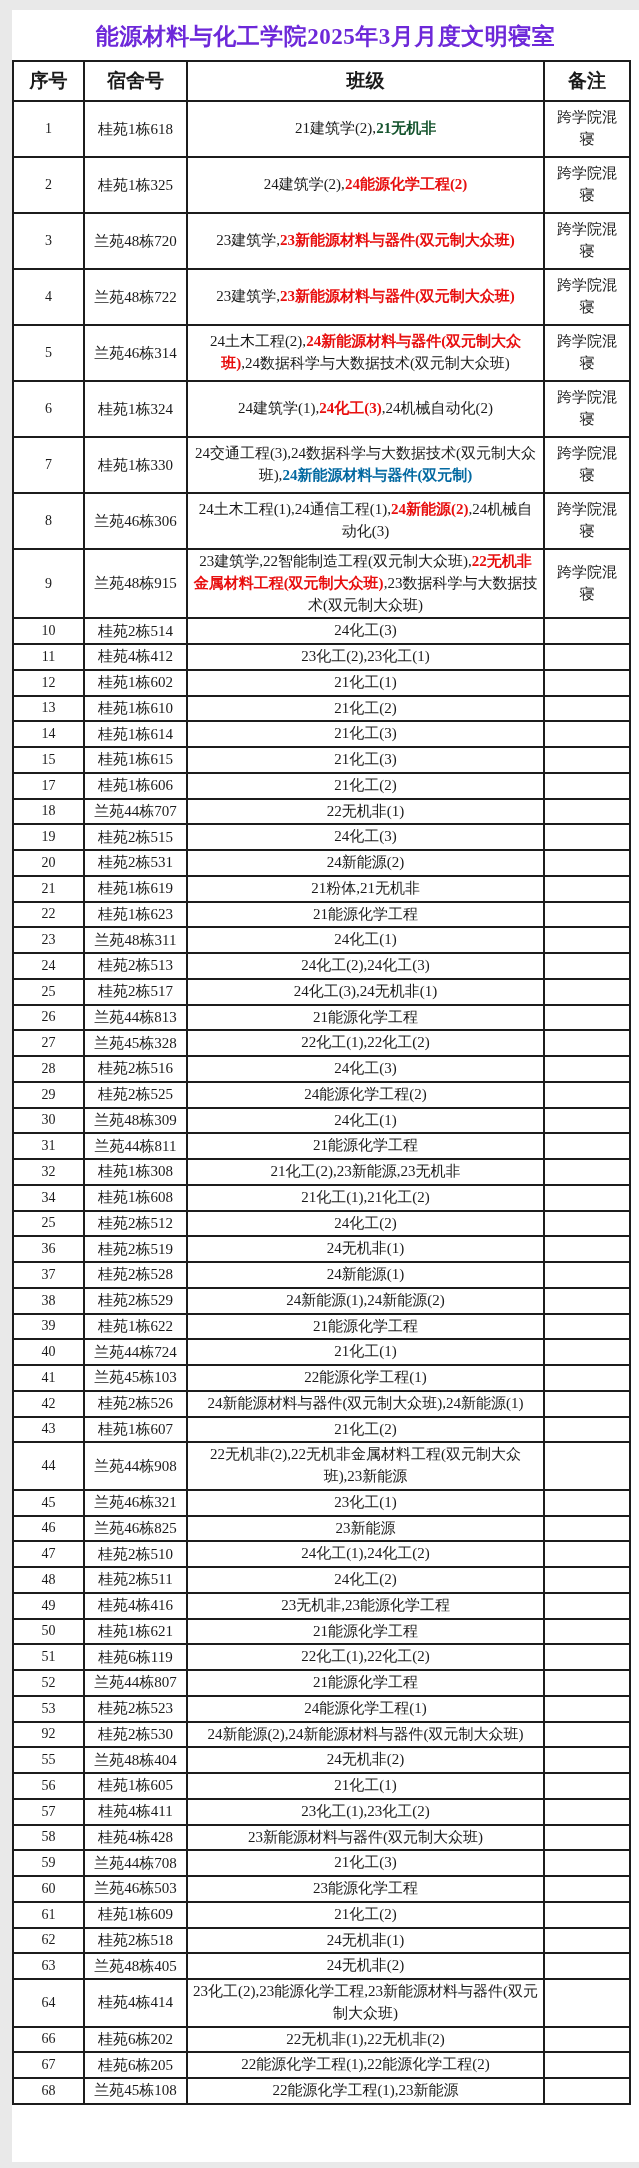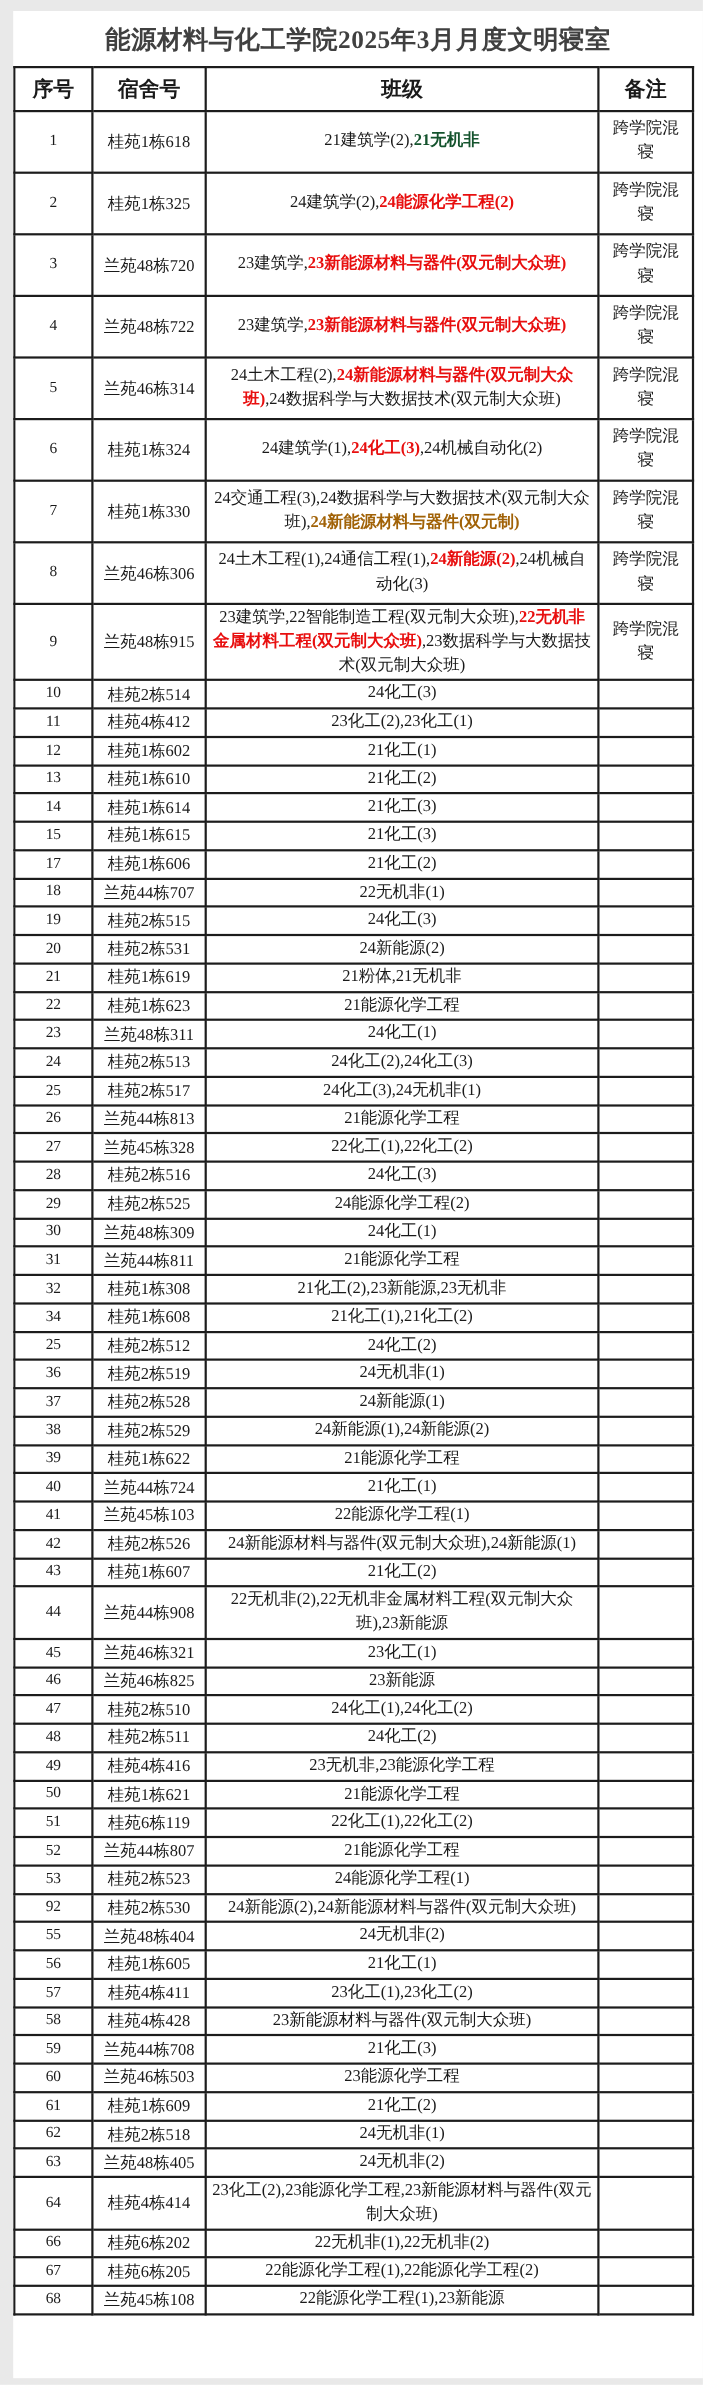--- a/index.html
+++ b/index.html
@@ -13,21 +13,21 @@
     position:absolute; left:12px; top:10px;
     width:627px; height:2152px;
     background:#ffffff;
     overflow:hidden;
   }
   .doc-title {
     height:50px; line-height:53px;
     text-align:center;
     font-weight:bold;
     font-size:23px;
-    color:#404040;
+    color:#6d28d9;
     letter-spacing:0.5px;
     white-space:nowrap;
   }
   table.dorm-table {
     border-collapse:collapse;
     table-layout:fixed;
     width:617px;
     margin:0;
   }
   .dorm-table th, .dorm-table td {
@@ -103,21 +103,21 @@
         </tr>
         <tr class="noted">
           <td class="no-cell">6</td>
           <td class="dorm-cell">桂苑1栋324</td>
           <td class="cls-cell"><span>24建筑学(1),</span><span style="color: rgb(232, 15, 15); font-weight: bold;">24化工(3)</span><span>,24机械自动化(2)</span></td>
           <td class="note-cell">跨学院混寝</td>
         </tr>
         <tr class="noted">
           <td class="no-cell">7</td>
           <td class="dorm-cell">桂苑1栋330</td>
-          <td class="cls-cell"><span>24交通工程(3),24数据科学与大数据技术(双元制大众班),</span><span style="color: #a16207; font-weight: bold;">24新能源材料与器件(双元制)</span></td>
+          <td class="cls-cell"><span>24交通工程(3),24数据科学与大数据技术(双元制大众班),</span><span style="color: #0369a1; font-weight: bold;">24新能源材料与器件(双元制)</span></td>
           <td class="note-cell">跨学院混寝</td>
         </tr>
         <tr class="noted">
           <td class="no-cell">8</td>
           <td class="dorm-cell">兰苑46栋306</td>
           <td class="cls-cell"><span>24土木工程(1),24通信工程(1),</span><span style="color: rgb(232, 15, 15); font-weight: bold;">24新能源(2)</span><span>,24机械自动化(3)</span></td>
           <td class="note-cell">跨学院混寝</td>
         </tr>
         <tr class="noted">
           <td class="no-cell">9</td>

